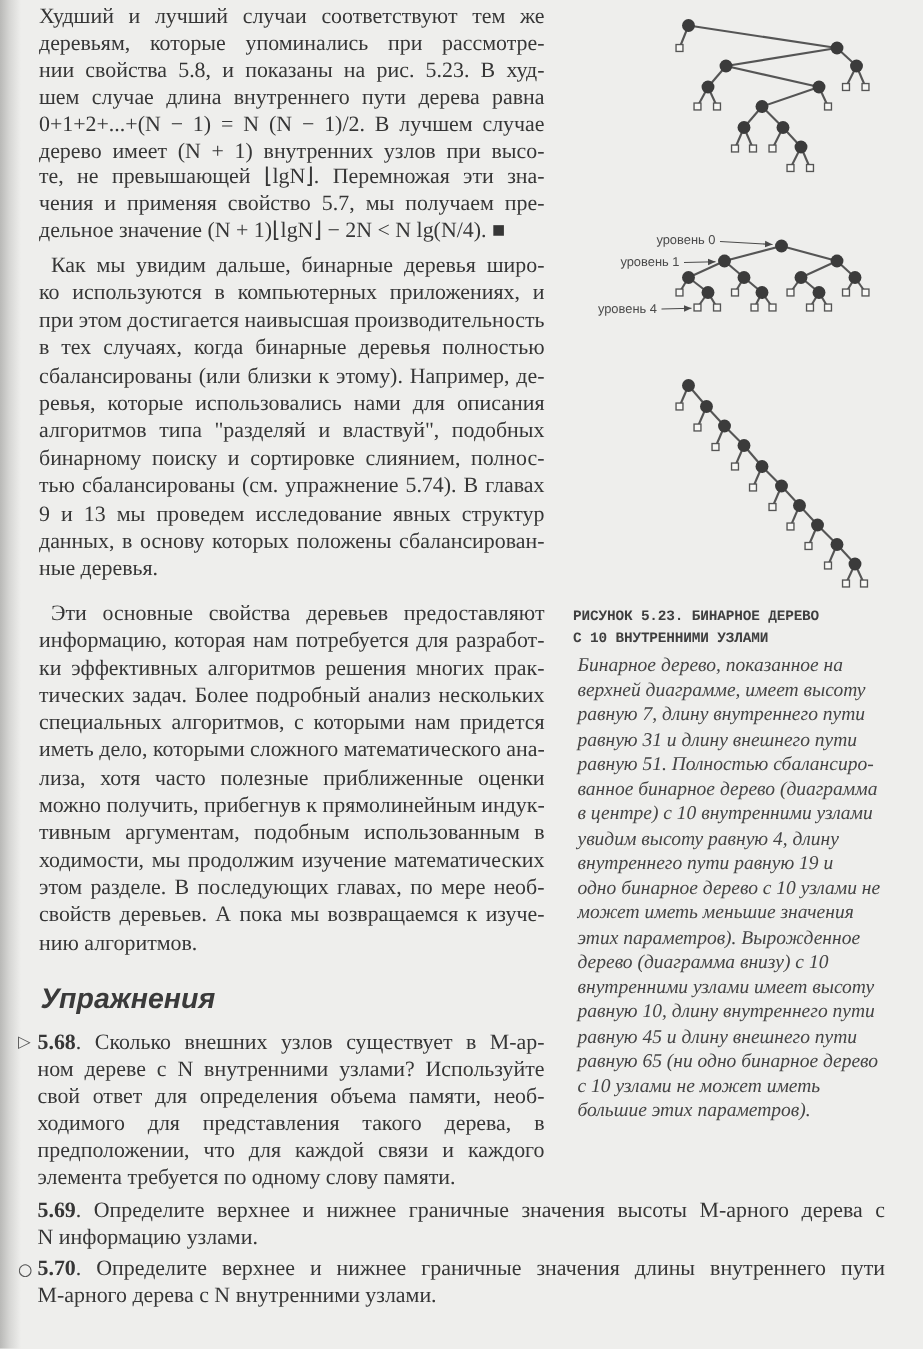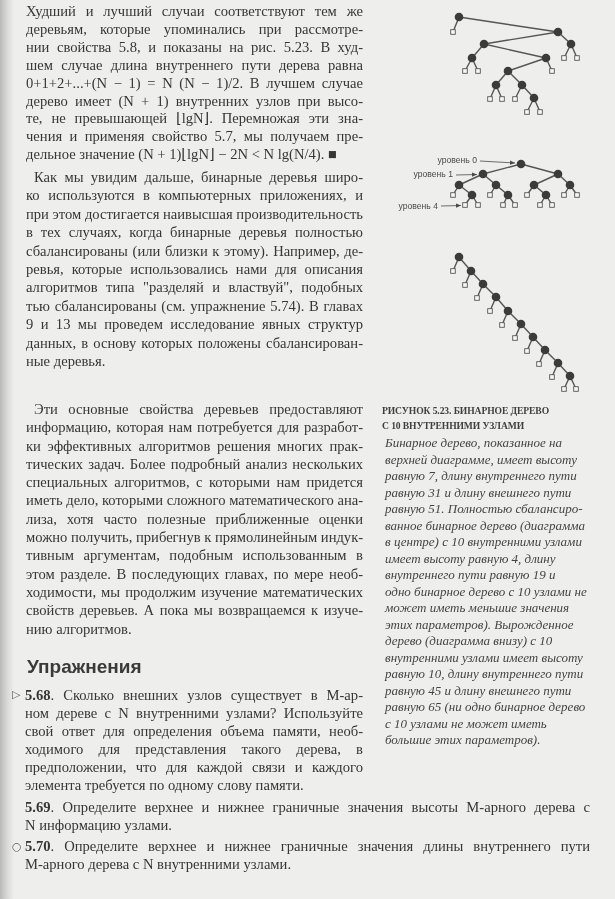--- a/index.html
+++ b/index.html
@@ -15,36 +15,36 @@
   }
   .block { position: absolute; font-size: 14.6px; }
   .ln { white-space: nowrap; overflow: visible; }
   .ln.j { text-align: justify; text-align-last: justify; }
   .ln.ind { padding-left: 8px; }
   #p1 { left: 26px; top: 3px; width: 337px; line-height: 17.9px; }
   #p2 { left: 26px; top: 168px; width: 337px; line-height: 18.4px; font-family: Liberation Serif, serif; }
   #p3 { left: 26px; top: 400px; width: 337px; line-height: 18.3px; }
   #ex-heading {
     position: absolute; left: 27px; top: 655px; height: 24px; line-height: 24px;
-    font-family: "Liberation Sans", sans-serif; font-weight: bold; 
+    font-family: "Liberation Sans", sans-serif; font-weight: bold; font-style: italic;
     font-size: 19px; color: #3a3a3a;
   }
   #ex1 { left: 25px; top: 686px; width: 338px; line-height: 18px; }
   #ex2 { left: 25px; top: 798px; width: 565px; line-height: 18px; }
   #ex3 { left: 25px; top: 838px; width: 565px; line-height: 17.5px; }
   .num { font-weight: bold; }
   .marker {
     position: absolute; left: -13px; top: 0; font-size: 11px; color: #555;
     font-family: "DejaVu Sans", sans-serif;
   }
   #figure { position: absolute; left: 375px; top: 0; width: 240px; height: 400px; }
   .lvl { font-family: "Liberation Sans", sans-serif; font-size: 8.6px; fill: #4a4a4a; }
   #cap-title {
     position: absolute; left: 382px; top: 403px; line-height: 15px;
-    font-family: Liberation Serif, serif; font-weight: bold; font-size: 9.6px;
+    font-family: Liberation Mono, monospace; font-weight: bold; font-size: 9.6px;
     color: #3f3f3f; letter-spacing: -0.1px;
   }
   #cap-text {
     position: absolute; left: 385px; top: 435px; line-height: 16.5px;
     font-family: "Liberation Serif", serif; font-style: italic; font-size: 13px;
     color: #444;
   }
 </style>
 </head>
 <body>
@@ -64,38 +64,39 @@
 </div>
 
 <div id="p2" class="block">
   <div class="ln j ind">Как мы увидим дальше, бинарные деревья широ-</div>
   <div class="ln j">ко используются в компьютерных приложениях, и</div>
   <div class="ln j">при этом достигается наивысшая производительность</div>
   <div class="ln j">в тех случаях, когда бинарные деревья полностью</div>
   <div class="ln j">сбалансированы (или близки к этому). Например, де-</div>
   <div class="ln j">ревья, которые использовались нами для описания</div>
   <div class="ln j">алгоритмов типа "разделяй и властвуй", подобных</div>
+  <div class="ln j">бинарному поиску и сортировке слиянием, полнос-</div>
   <div class="ln j">тью сбалансированы (см. упражнение 5.74). В главах</div>
   <div class="ln j">9 и 13 мы проведем исследование явных структур</div>
   <div class="ln j">данных, в основу которых положены сбалансирован-</div>
   <div class="ln">ные деревья.</div>
 </div>
 
 <div id="p3" class="block">
   <div class="ln j ind">Эти основные свойства деревьев предоставляют</div>
   <div class="ln j">информацию, которая нам потребуется для разработ-</div>
   <div class="ln j">ки эффективных алгоритмов решения многих прак-</div>
   <div class="ln j">тических задач. Более подробный анализ нескольких</div>
   <div class="ln j">специальных алгоритмов, с которыми нам придется</div>
   <div class="ln j">иметь дело, которыми сложного математического ана-</div>
   <div class="ln j">лиза, хотя часто полезные приближенные оценки</div>
   <div class="ln j">можно получить, прибегнув к прямолинейным индук-</div>
   <div class="ln j">тивным аргументам, подобным использованным в</div>
+  <div class="ln j">ходимости, мы продолжим изучение математических</div>
   <div class="ln j">этом разделе. В последующих главах, по мере необ-</div>
-  <div class="ln j">ходимости, мы продолжим изучение математических</div>
   <div class="ln j">свойств деревьев. А пока мы возвращаемся к изуче-</div>
   <div class="ln">нию алгоритмов.</div>
 </div>
 
 <div id="ex-heading">Упражнения</div>
 
 <div id="ex1" class="block">
   <span class="marker">▷</span>
   <div class="ln j"><span class="num">5.68</span><span>. Сколько внешних узлов существует в M-ар-</span></div>
   <div class="ln j">ном дереве с N внутренними узлами? Используйте</div>
@@ -267,21 +268,21 @@
   <div>С 10 ВНУТРЕННИМИ УЗЛАМИ</div>
 </div>
 <div id="cap-text">
   <div class="ln">Бинарное дерево, показанное на</div>
   <div class="ln">верхней диаграмме, имеет высоту</div>
   <div class="ln">равную 7, длину внутреннего пути</div>
   <div class="ln">равную 31 и длину внешнего пути</div>
   <div class="ln">равную 51. Полностью сбалансиро-</div>
   <div class="ln">ванное бинарное дерево (диаграмма</div>
   <div class="ln">в центре) с 10 внутренними узлами</div>
-  <div class="ln">имеет высоту равную 4, длину</div>
+  <div class="ln">увидим высоту равную 4, длину</div>
   <div class="ln">внутреннего пути равную 19 и</div>
   <div class="ln">одно бинарное дерево с 10 узлами не</div>
   <div class="ln">может иметь меньшие значения</div>
   <div class="ln">этих параметров). Вырожденное</div>
   <div class="ln">дерево (диаграмма внизу) с 10</div>
   <div class="ln">внутренними узлами имеет высоту</div>
   <div class="ln">равную 10, длину внутреннего пути</div>
   <div class="ln">равную 45 и длину внешнего пути</div>
   <div class="ln">равную 65 (ни одно бинарное дерево</div>
   <div class="ln">с 10 узлами не может иметь</div>

